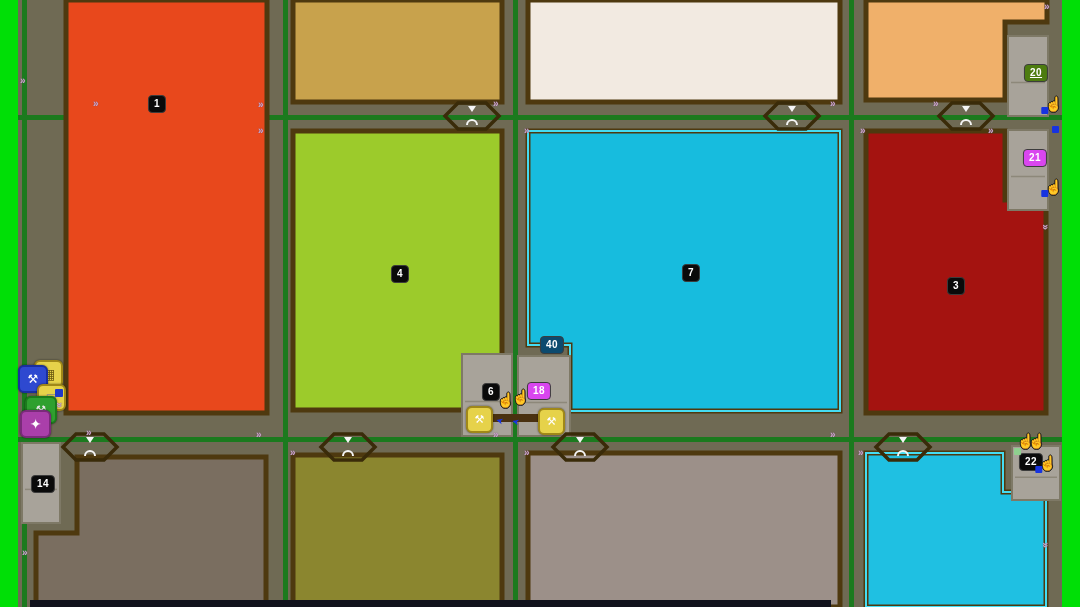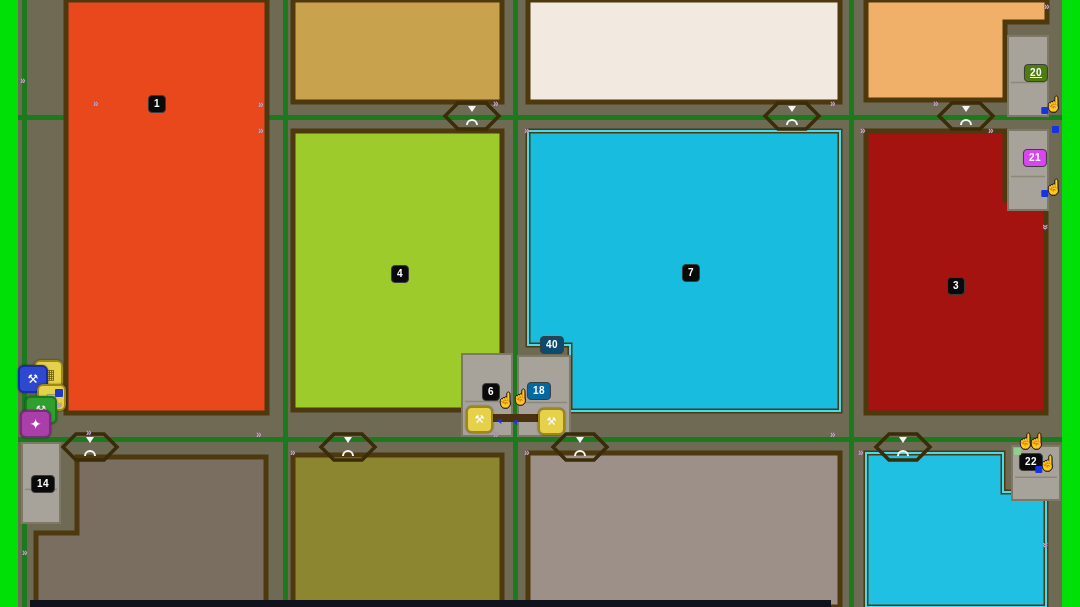--- a/index.html
+++ b/index.html
@@ -102,21 +102,21 @@
       <path d="M 898 456 A 5 5 0 1 1 908 456" fill="none" stroke="#F5F5F5" stroke-width="2"></path>
     </svg>
   <div class="overlay">
       <div class="badge" style="left: 157px; top: 104px; background: rgb(10, 10, 10); color: rgb(255, 255, 255);">1</div>
       <div class="badge" style="left: 400px; top: 274px; background: rgb(10, 10, 10); color: rgb(255, 255, 255);">4</div>
       <div class="badge" style="left: 691px; top: 273px; background: rgb(10, 10, 10); color: rgb(255, 255, 255);">7</div>
       <div class="badge" style="left: 552px; top: 317px; background: #0c4a6e; color: rgb(255, 255, 255); margin-top: 28px;">40</div>
       <div class="badge" style="left: 956px; top: 286px; background: rgb(10, 10, 10); color: rgb(255, 255, 255);">3</div>
       <div class="badge" style="left: 43px; top: 484px; background: rgb(10, 10, 10); color: rgb(255, 255, 255);">14</div>
       <div class="badge" style="left: 491px; top: 392px; background: rgb(10, 10, 10); color: rgb(255, 255, 255);">6</div>
-      <div class="badge" style="left: 539px; top: 391px; background: #0369a1; color: rgb(255, 255, 255);">18</div>
+      <div class="badge" style="left: 539px; top: 391px; background: #d946ef; color: rgb(255, 255, 255);">18</div>
       <div class="badge" style="left: 1036px; top: 73px; background: #4d7c0f; color: rgb(255, 255, 255); text-decoration: underline;">20</div>
       <div class="badge" style="left: 1035px; top: 158px; background: #d946ef; color: rgb(255, 255, 255);">21</div>
       <div class="badge" style="left: 1031px; top: 462px; background: rgb(10, 10, 10); color: rgb(255, 255, 255);">22</div>
       <div class="map-icon" style="left: 34px; top: 360px; width: 25px; height: 24px; background: rgb(230, 210, 74); border: 2px solid rgb(160, 136, 24); color: rgb(107, 90, 16); font-size: 14px;">▦</div>
       <div class="map-icon" style="left: 18px; top: 365px; width: 26px; height: 24px; background: rgb(46, 73, 208); border: 2px solid rgb(26, 47, 158); color: rgb(255, 255, 255); font-size: 12px;">⚒</div>
       <div class="map-icon" style="left: 37px; top: 384px; width: 25px; height: 23px; background: rgb(230, 210, 74); border: 2px solid rgb(160, 136, 24); color: rgb(138, 138, 136); font-size: 12px;">▤</div>
       <div class="map-icon" style="left: 25px; top: 396px; width: 28px; height: 24px; background: rgb(47, 160, 47); border: 2px solid rgb(28, 122, 28); color: rgb(232, 232, 232); font-size: 12px;">⚒</div>
       <div class="map-icon" style="left: 20px; top: 410px; width: 27px; height: 24px; background: rgb(170, 63, 170); border: 2px solid rgb(122, 43, 122); color: rgb(255, 255, 255); font-size: 14px;">✦</div>
       <div class="map-icon" style="left: 466px; top: 406px; width: 23px; height: 23px; background: rgb(230, 210, 74); border: 2px solid rgb(160, 136, 24); color: rgb(255, 255, 255); font-size: 11px;">⚒</div>
       <div class="map-icon" style="left: 538px; top: 408px; width: 23px; height: 23px; background: rgb(230, 210, 74); border: 2px solid rgb(160, 136, 24); color: rgb(255, 255, 255); font-size: 11px;">⚒</div>

